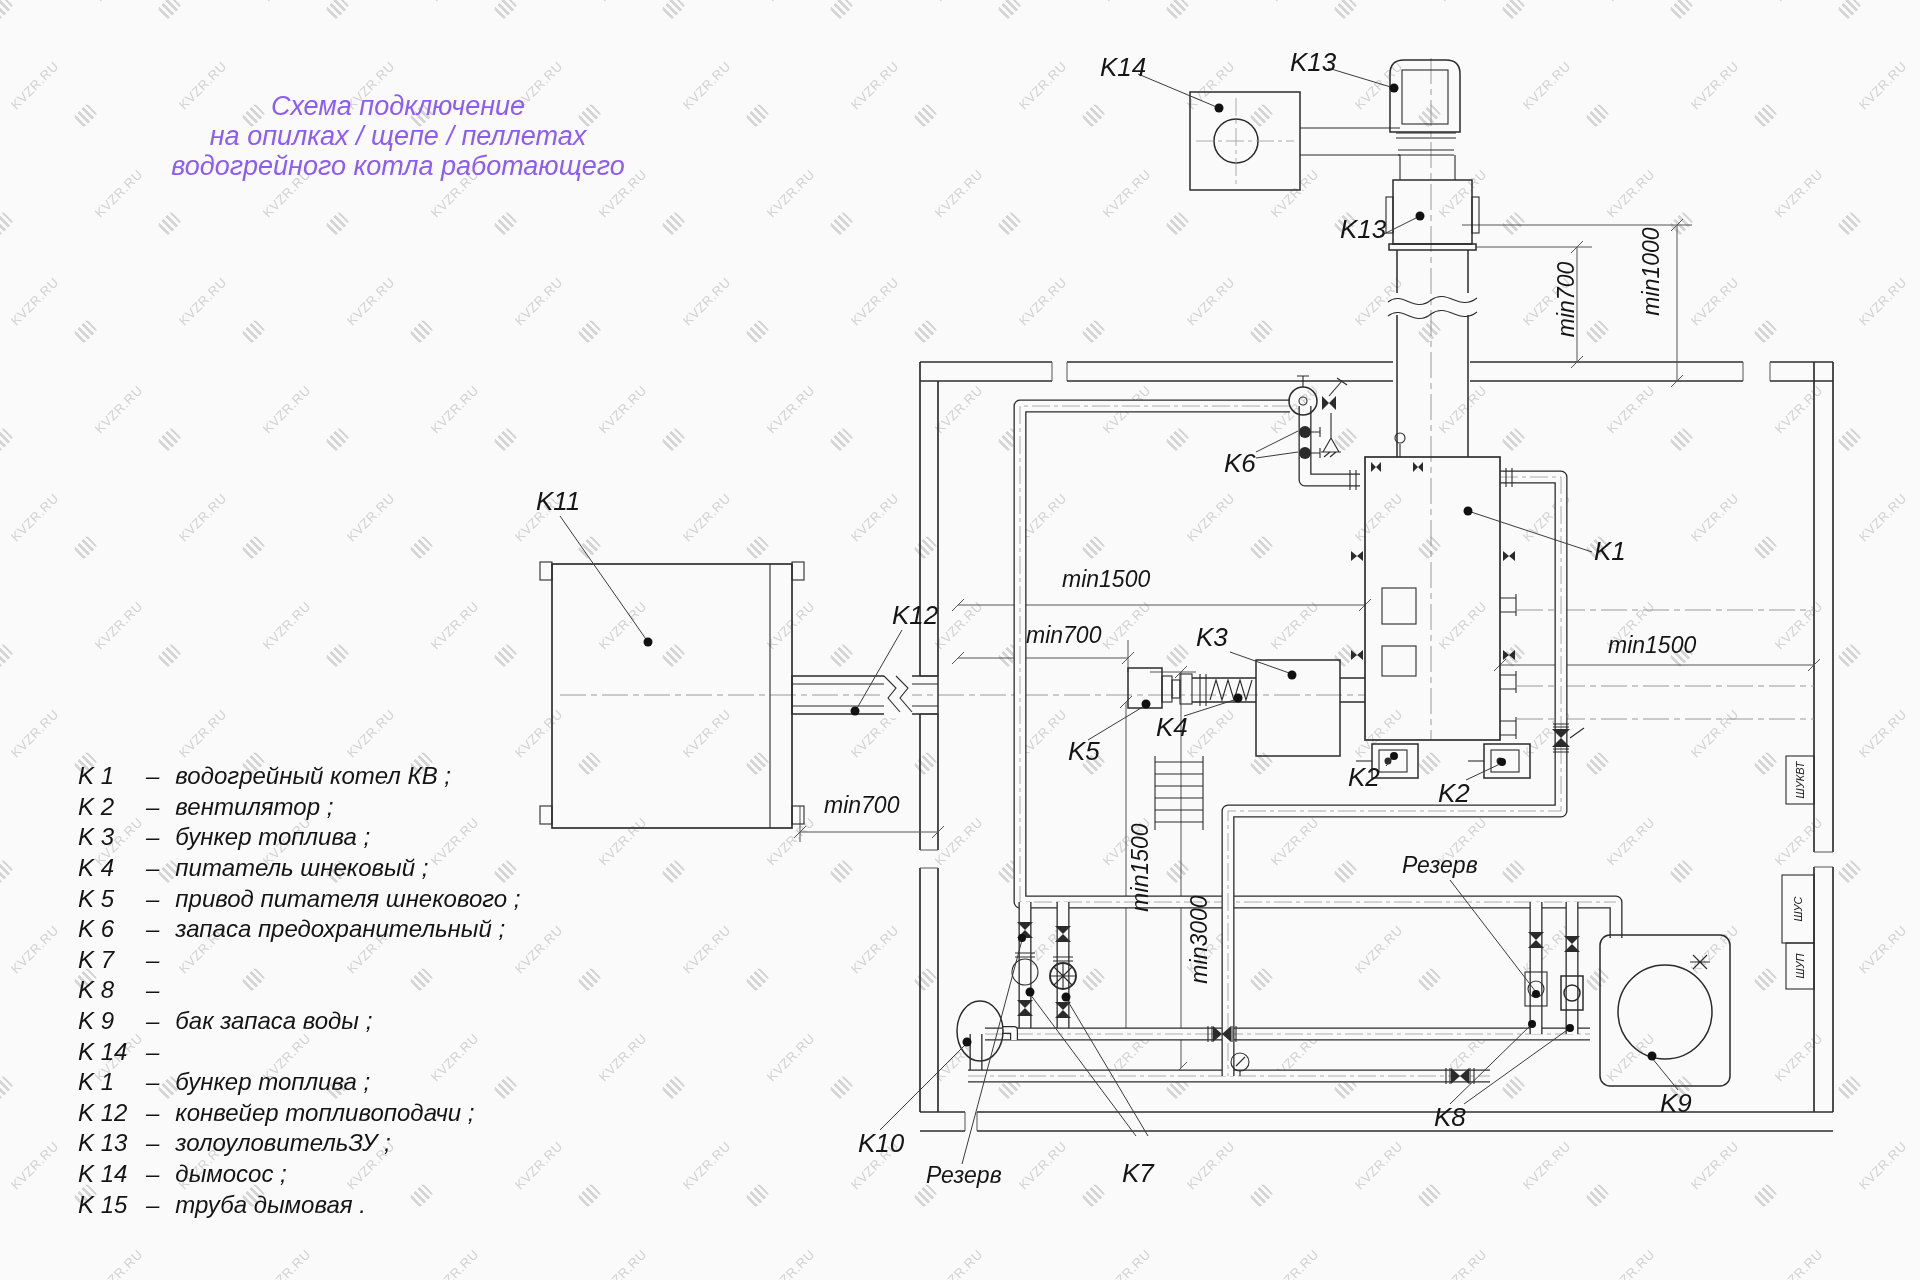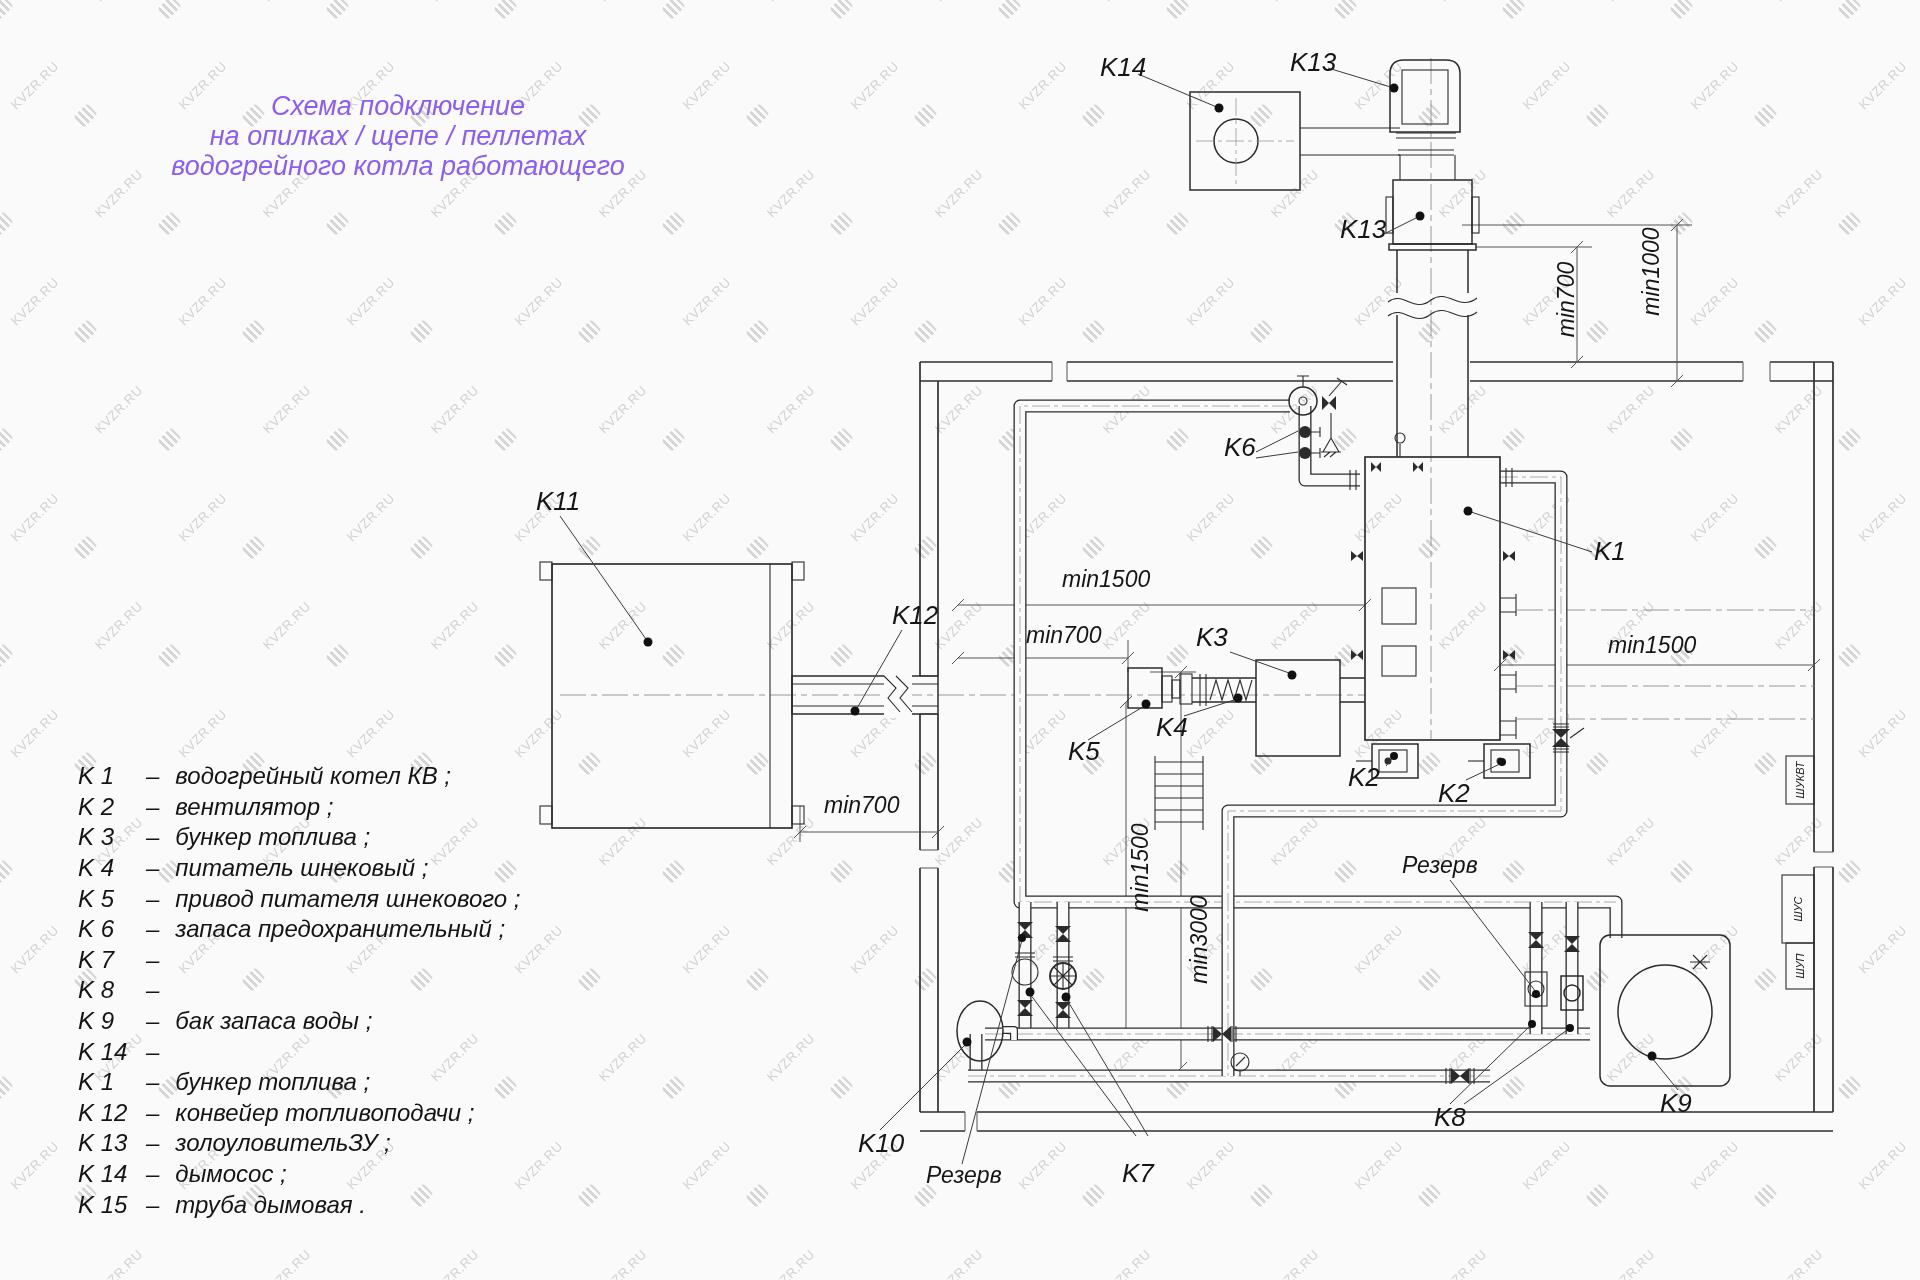--- a/index.html
+++ b/index.html
@@ -711,21 +711,21 @@
       <div class="leg-row">
         <span class="leg-code">K 15</span>
         <span class="leg-sep">–</span>
         <span class="leg-desc">труба дымовая .</span>
       </div>
     </div>
 
   <div class="lbl call" style="left:1100px;top:52px;">K14</div>
   <div class="lbl call" style="left:1290px;top:47px;">K13</div>
   <div class="lbl call" style="left:1340px;top:214px;">K13</div>
-  <div class="lbl call" style="left:1224px;top:432px;">K6</div>
+  <div class="lbl call" style="left:1224px;top:448px;">K6</div>
   <div class="lbl call" style="left:1594px;top:536px;">K1</div>
   <div class="lbl call" style="left:536px;top:486px;">K11</div>
   <div class="lbl call" style="left:892px;top:600px;">K12</div>
   <div class="lbl call" style="left:1196px;top:622px;">K3</div>
   <div class="lbl call" style="left:1068px;top:736px;">K5</div>
   <div class="lbl call" style="left:1156px;top:712px;">K4</div>
   <div class="lbl call" style="left:1348px;top:762px;">K2</div>
   <div class="lbl call" style="left:1438px;top:778px;">K2</div>
   <div class="lbl call" style="left:1122px;top:1134px;margin-top:24px;">K7</div>
   <div class="lbl call" style="left:1434px;top:1102px;">K8</div>

